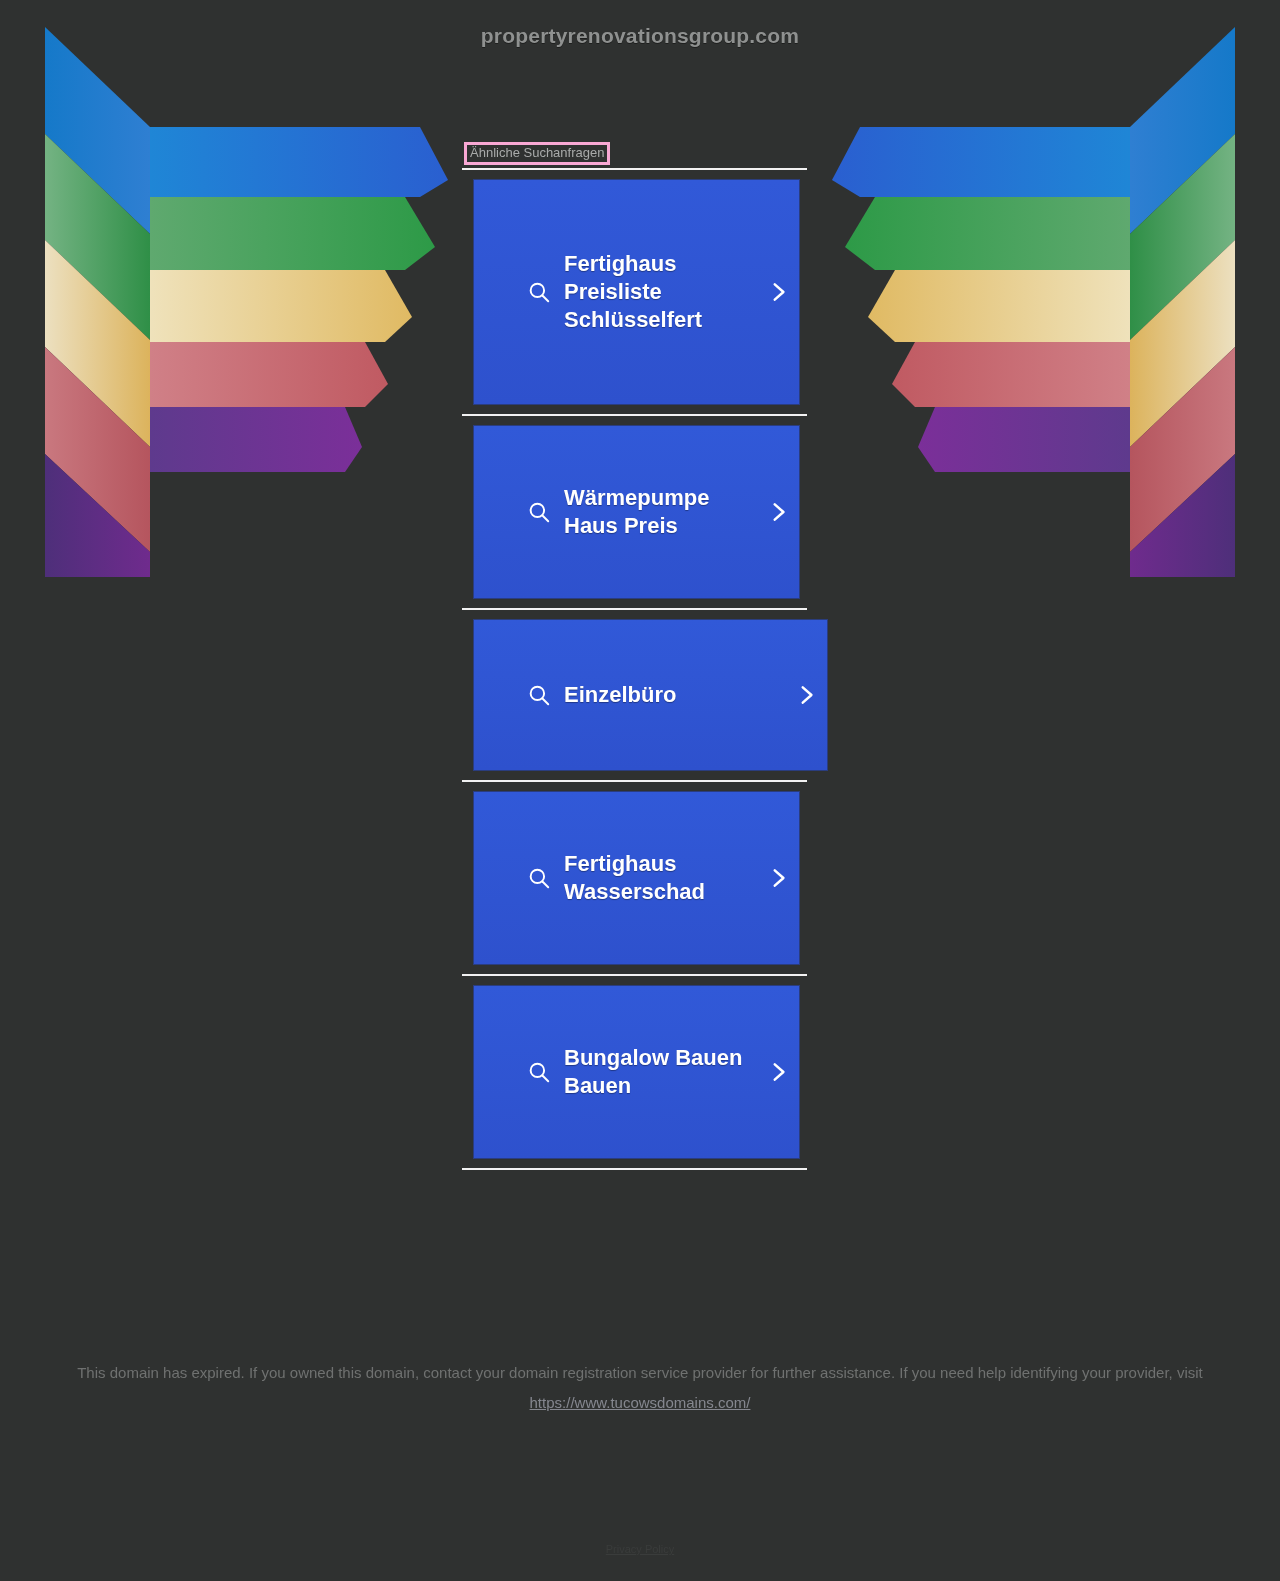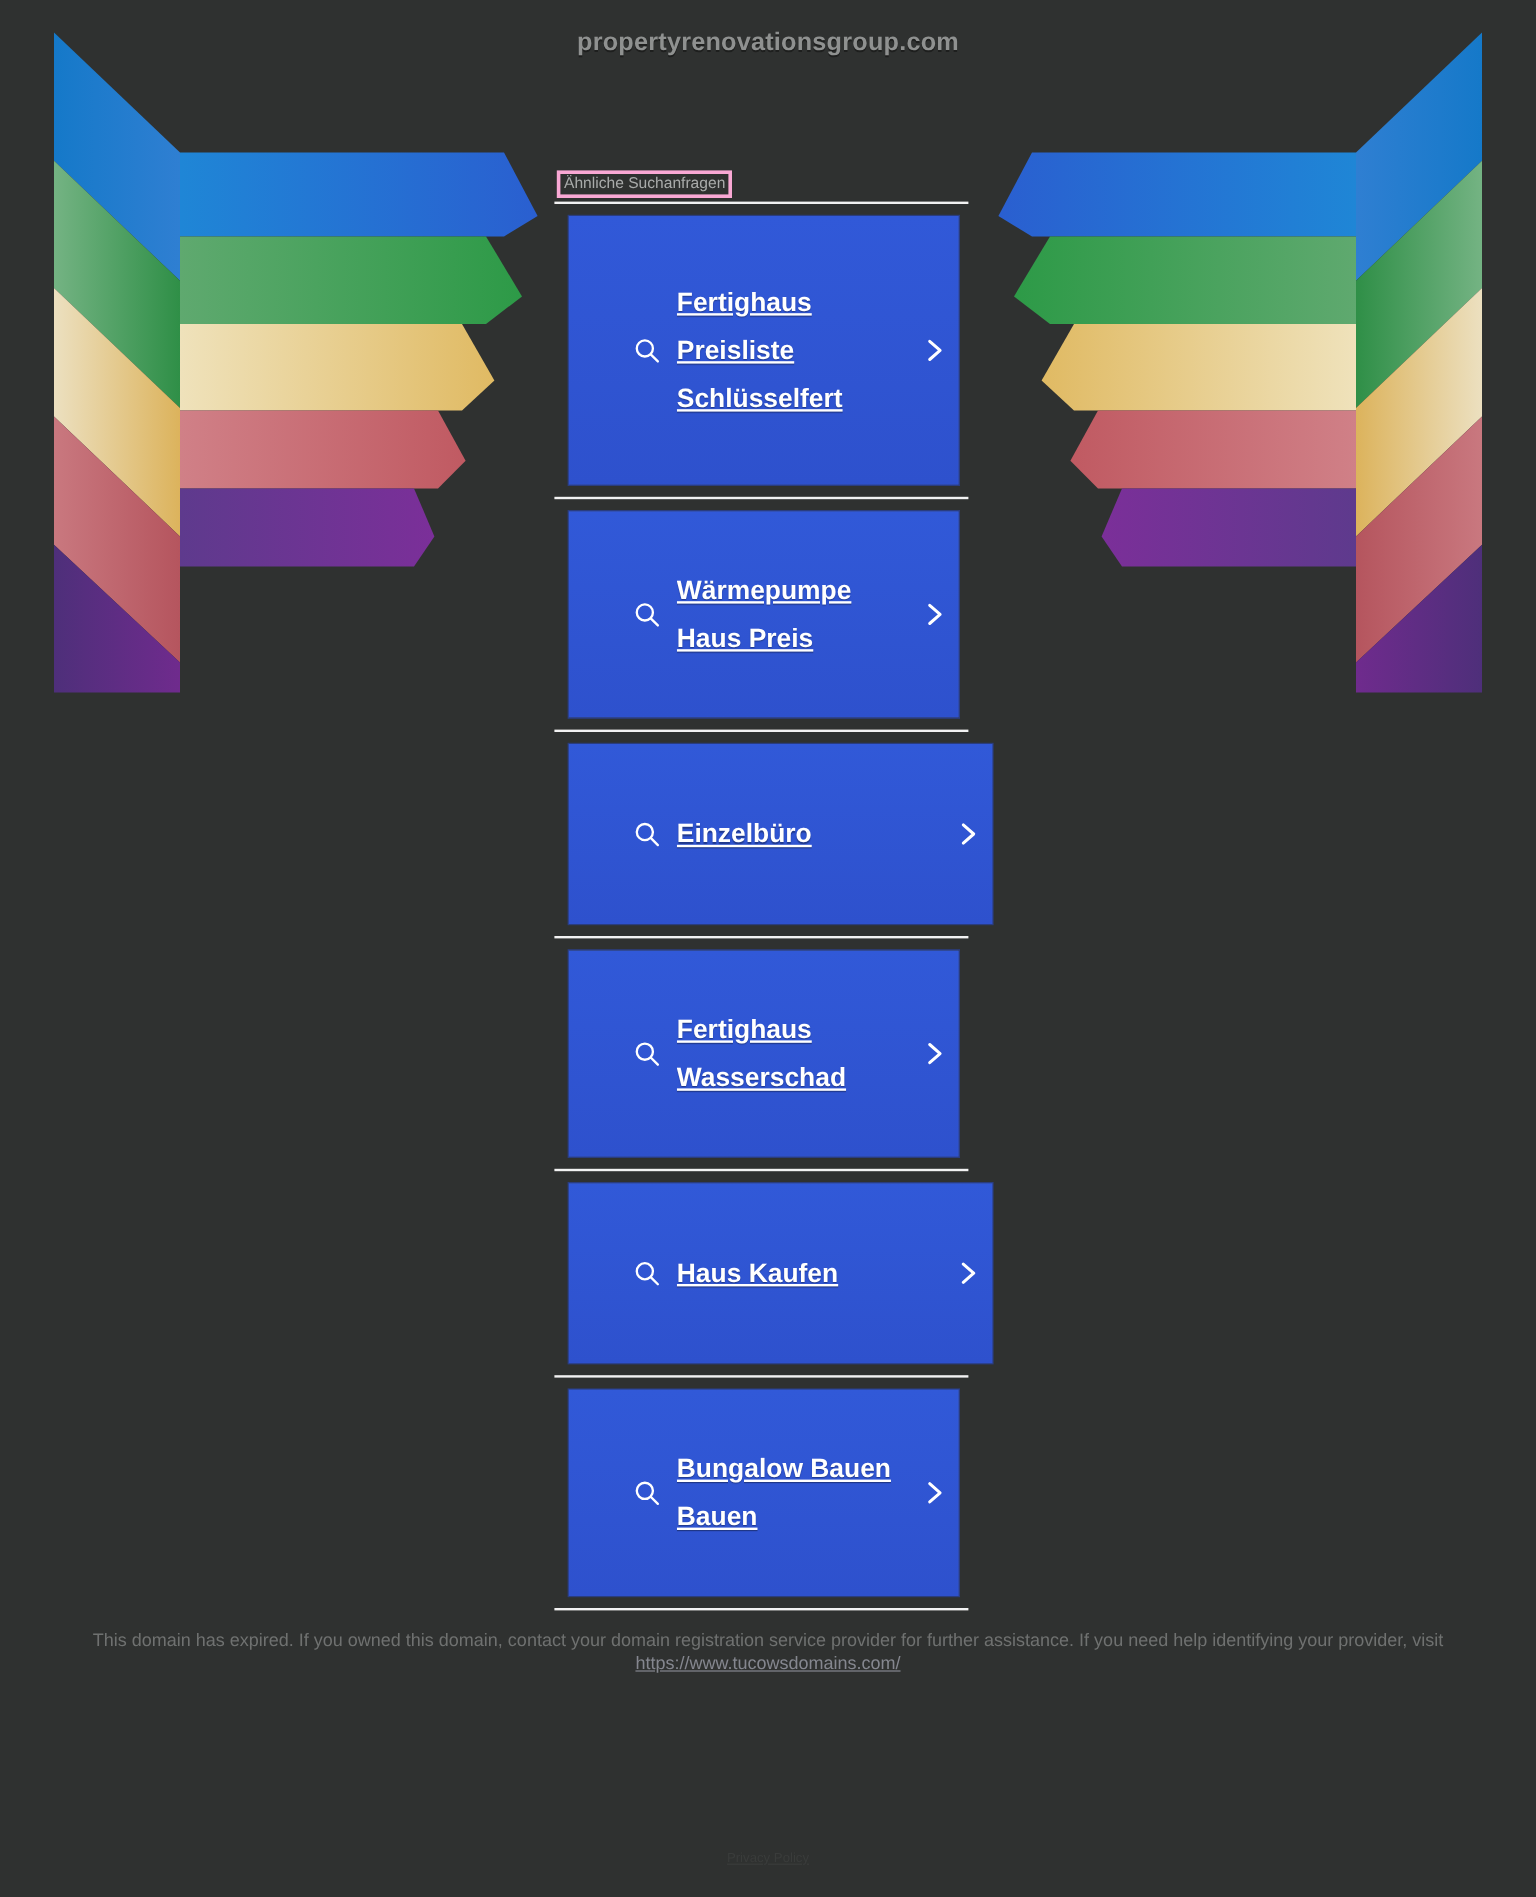--- a/index.html
+++ b/index.html
@@ -104,23 +104,22 @@
     width: 26px;
     height: 26px;
     margin-right: 12px;
   }
   .search-icon svg { display: block; }
 
   .query-text {
     flex: 1 1 auto;
     font-size: 22px;
     font-weight: bold;
-    line-height: 40px;
+    line-height: 28px;
     color: #ffffff;
-    text-decoration: underline;
     text-underline-offset: 2px;
     white-space: normal;
     word-break: normal;
     overflow: hidden;
     max-height: 130px;
     text-shadow: 0 1px 1px rgba(0,0,0,0.35);
   }
 
   .chevron-icon {
     flex: 0 0 auto;
@@ -138,21 +137,21 @@
   }
 
   
   .expiry-notice {
     position: absolute;
     top: 1358px;
     left: 30px;
     width: 1220px;
     text-align: center;
     font-size: 15px;
-    line-height: 19px;
+    line-height: 30px;
     color: #6f7170;
   }
   .expiry-notice .tucows-link {
     color: #85878f;
     text-decoration: underline;
   }
 
   
   .privacy-policy {
     position: absolute;
@@ -335,39 +334,20 @@
             <span class="chevron-icon">
               <svg width="26" height="26" viewBox="0 0 24 24" fill="none" stroke="#ffffff" stroke-width="2.3" stroke-linecap="round" stroke-linejoin="round">
                 <polyline points="9,5 17,12 9,19"></polyline>
               </svg>
             </span>
           </div>
         </div>
         <div class="divider"></div>
       </div>
 
-      <div class="result-block">
-        <div class="card h1">
-          <div class="card-inner">
-            <span class="search-icon">
-              <svg width="26" height="26" viewBox="0 0 24 24" fill="none" stroke="#ffffff" stroke-width="1.8" stroke-linecap="round">
-                <circle cx="10.5" cy="10.5" r="6.2"></circle>
-                  <line x1="15.2" y1="15.2" x2="20.5" y2="20.5"></line>
-              </svg>
-            </span>
-            <span class="query-text">Haus Kaufen</span>
-            <span class="chevron-icon">
-              <svg width="26" height="26" viewBox="0 0 24 24" fill="none" stroke="#ffffff" stroke-width="2.3" stroke-linecap="round" stroke-linejoin="round">
-                <polyline points="9,5 17,12 9,19"></polyline>
-              </svg>
-            </span>
-          </div>
-        </div>
-        <div class="divider"></div>
-      </div>
 
       <div class="result-block">
         <div class="card h2">
           <div class="card-inner">
             <span class="search-icon">
               <svg width="26" height="26" viewBox="0 0 24 24" fill="none" stroke="#ffffff" stroke-width="1.8" stroke-linecap="round">
                 <circle cx="10.5" cy="10.5" r="6.2"></circle>
                   <line x1="15.2" y1="15.2" x2="20.5" y2="20.5"></line>
               </svg>
             </span>

